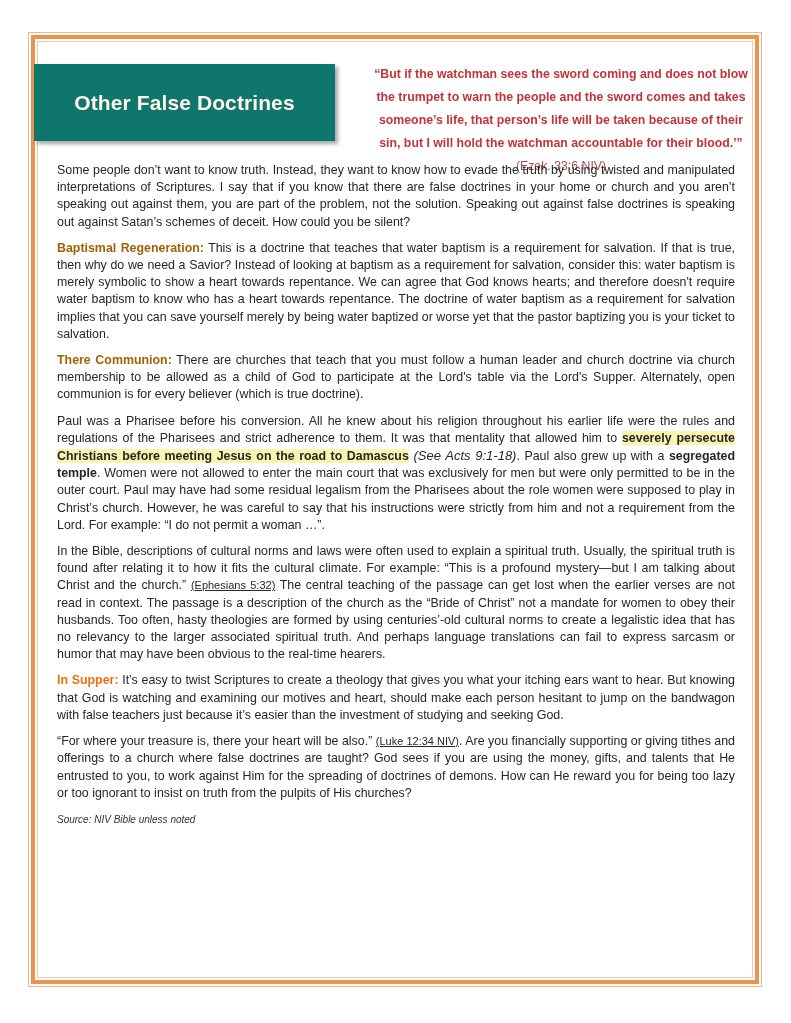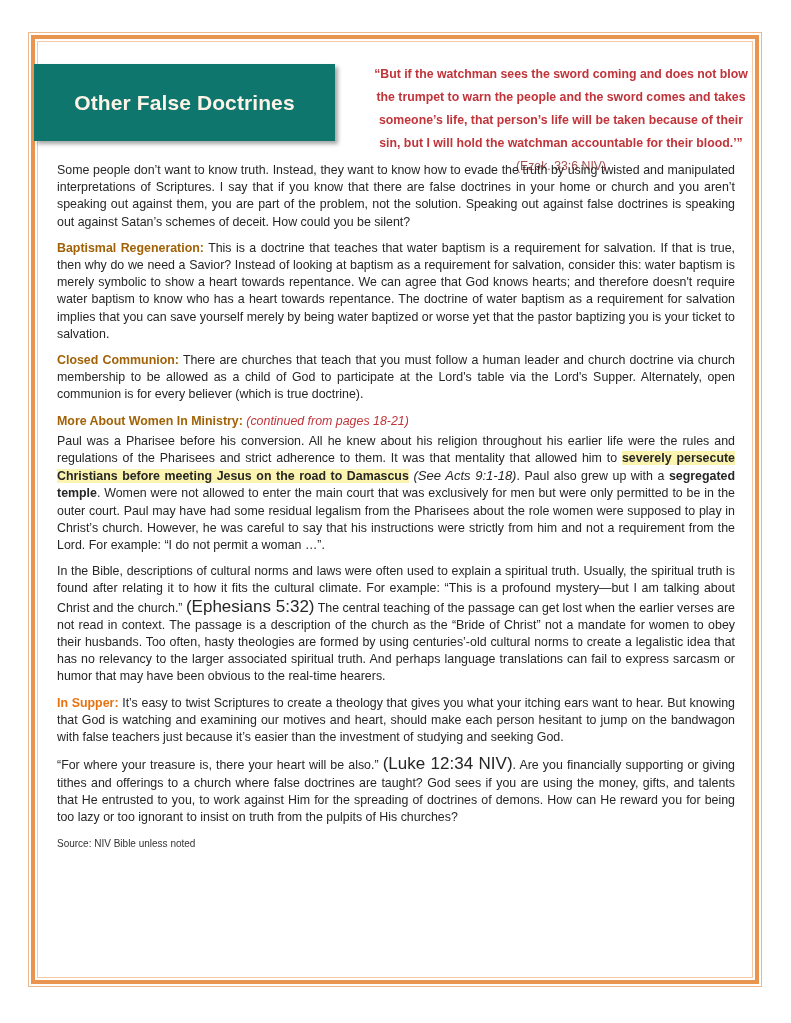--- a/index.html
+++ b/index.html
@@ -18,25 +18,25 @@
   .quote { position: absolute; left: 372px; top: 63px; width: 378px; text-align: center;
            color: #c0343a; font-weight: bold; font-size: 12.3px; line-height: 23px; }
   .quote .ref { color: #a05050; font-weight: normal; }
   .content { position: absolute; left: 57px; top: 162px; width: 686px; font-size: 12.4px;
              line-height: 17.2px; color: #262626; }
   .content p { margin: 0 8px 9px 0; text-align: justify; }
   .h-red { color: #a16207; font-weight: bold; }
   .h-orange { color: #e8720f; font-weight: bold; }
   .ital-red { color: #c0343a; font-style: italic; }
   .hl { background: #fbf3b0; font-weight: bold; }
-  .small { font-size: 17px; }
+  .small { font-size: 11px; text-decoration: underline; }
   .ital { font-style: italic; font-size: 13px; }
   .bold { font-weight: bold; }
   .subhead { margin: 0 0 3px 0 !important; }
-  .source { font-size: 10px; color: #333; margin-top: 0; }
+  .source { font-size: 10px; color: #333; margin-top: 0; font-style: italic; }
 </style>
 </head>
 <body>
 
 <div class="frame-outer"></div>
 <div class="frame"></div>
 <div class="frame-inner"></div>
 
 <div class="title-box">
   <span>Other False Doctrines</span>
@@ -45,23 +45,22 @@
 <div class="quote">
   <span>“But if the watchman sees the sword coming and does not blow the trumpet to warn the people and the sword comes and takes someone’s life, that person’s life will be taken because of their sin, but I will hold the watchman accountable for their blood.’”</span>
   <span class="ref">(Ezek. 33:6 NIV)</span>
 </div>
 
 <div class="content">
   <p>Some people don’t want to know truth. Instead, they want to know how to evade the truth by using twisted and manipulated interpretations of Scriptures. I say that if you know that there are false doctrines in your home or church and you aren’t speaking out against them, you are part of the problem, not the solution. Speaking out against false doctrines is speaking out against Satan’s schemes of deceit. How could you be silent?</p>
 
   <p><span class="h-red">Baptismal Regeneration:</span><span> This is a doctrine that teaches that water baptism is a requirement for salvation. If that is true, then why do we need a Savior? Instead of looking at baptism as a requirement for salvation, consider this: water baptism is merely symbolic to show a heart towards repentance. We can agree that God knows hearts; and therefore doesn't require water baptism to know who has a heart towards repentance. The doctrine of water baptism as a requirement for salvation implies that you can save yourself merely by being water baptized or worse yet that the pastor baptizing you is your ticket to salvation.</span></p>
 
-  <p><span class="h-red">Closed Communion:</span><span> There are churches that teach that you must follow a human leader and church doctrine via church membership to be allowed as a child of God to participate at the Lord's table via the Lord's Supper.  Alternately, open communion  is for every believer (which is true doctrine).</span></p>
+  <p><span class="h-red">There Communion:</span><span> There are churches that teach that you must follow a human leader and church doctrine via church membership to be allowed as a child of God to participate at the Lord's table via the Lord's Supper.  Alternately, open communion  is for every believer (which is true doctrine).</span></p>
 
-  <p class="subhead"><span class="h-red">More About Women In Ministry:</span><span class="ital-red"> (continued from pages 18-21)</span></p>
 
   <p><span>Paul was a Pharisee before his conversion. All he knew about his religion throughout his earlier life were the rules and regulations of the Pharisees and strict adherence to them. It was that mentality that allowed him to </span><span class="hl">severely persecute Christians before meeting Jesus on the road to Damascus</span><span class="ital"> (See Acts 9:1-18)</span><span>. Paul also grew up with a </span><span class="bold">segregated temple</span><span>. Women were not allowed to enter the main court that was exclusively for men but were only permitted to be in the outer court. Paul may have had some residual legalism from the Pharisees about the role women were supposed to play in Christ’s church. However, he was careful to say that his instructions were strictly from him and not a requirement from the Lord. For example: “I do not permit a woman …”.</span></p>
 
   <p><span>In the Bible, descriptions of cultural norms and laws were often used to explain a spiritual truth. Usually, the spiritual truth is found after relating it to how it fits the cultural climate. For example: “This is a profound mystery—but I am talking about Christ and the church.” </span><span class="small">(Ephesians 5:32)</span><span> The central teaching of the passage can get lost when the earlier verses are not read in context. The passage is a description of the church as the “Bride of Christ” not a mandate for women to obey their husbands. Too often, hasty theologies are formed by using centuries’-old cultural norms to create a legalistic idea that has no relevancy to the larger associated spiritual truth. And perhaps language translations can fail to express sarcasm or humor that may have been obvious to the real-time hearers.</span></p>
 
   <p><span class="h-orange">In Supper:</span><span> It’s easy to twist Scriptures to create a theology that gives you what your itching ears want to hear. But knowing that God is watching and examining our motives and heart, should make each person hesitant to jump on the bandwagon with false teachers just because it’s easier than the investment of studying and seeking God.</span></p>
 
   <p><span>“For where your treasure is, there your heart will be also.” </span><span class="small">(Luke 12:34 NIV)</span><span>. Are you financially supporting or giving tithes and offerings to a church where false doctrines are taught?  God sees if you are using the money, gifts, and talents that He entrusted to you, to work against Him for the spreading of doctrines of demons. How can He reward you for being too lazy or too ignorant to insist on truth from the pulpits of His churches?</span></p>
 
   <div class="source">Source: NIV Bible unless noted</div>

